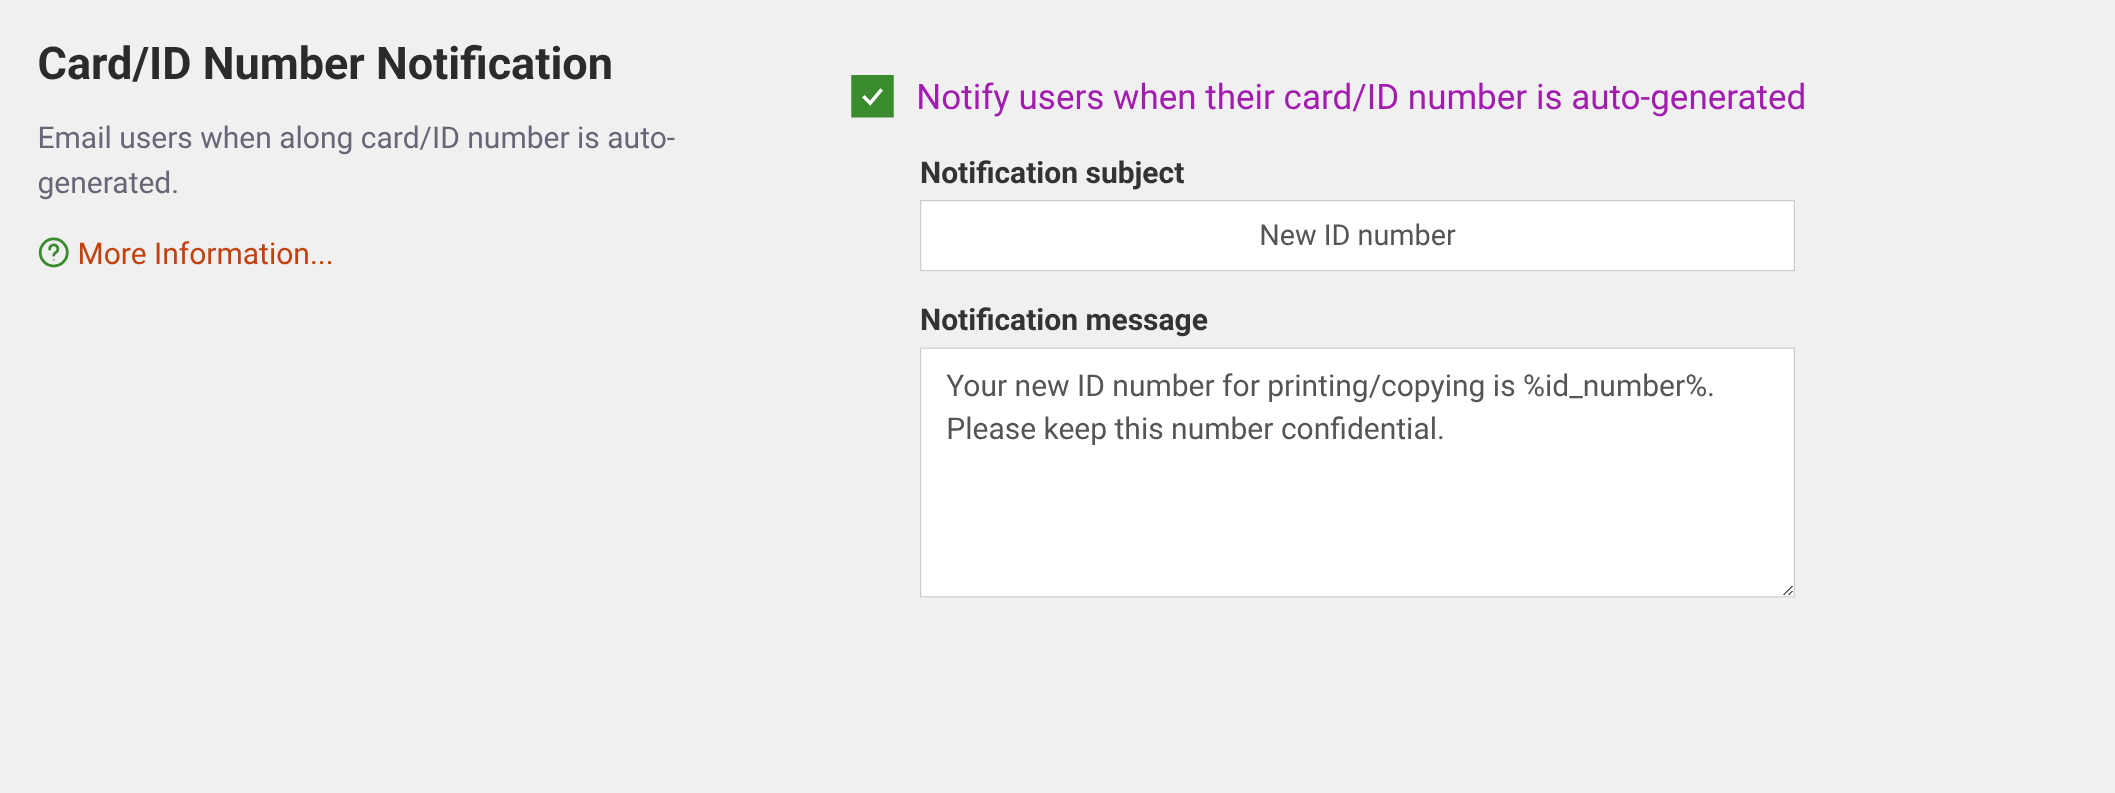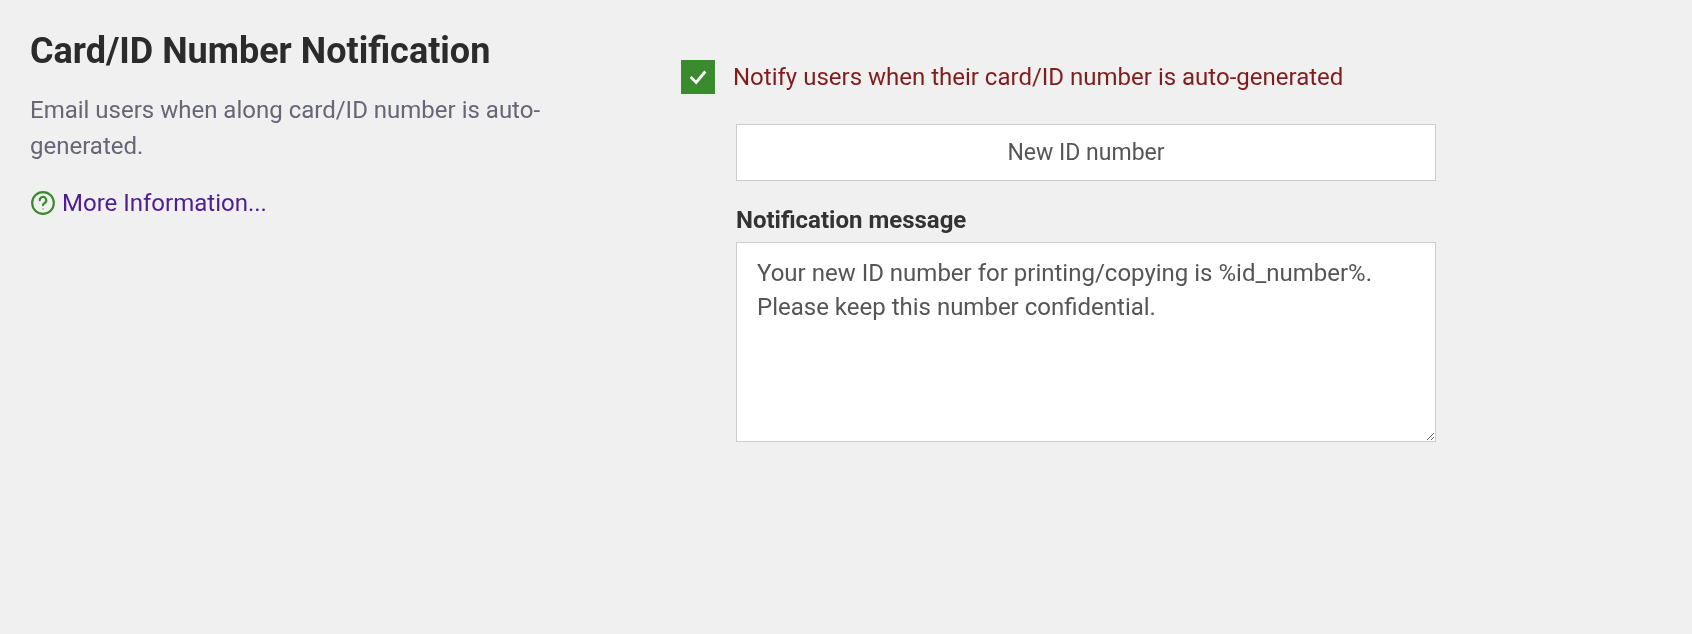--- a/index.html
+++ b/index.html
@@ -32,23 +32,22 @@
       margin-bottom: 20px;
     }
     .section-desc {
       font-size: 24px;
       color: #667;
       line-height: 1.5;
       margin-bottom: 25px;
     }
     .more-info {
       display: inline-flex;
-      align-items: center;
       gap: 6px;
-      color: #4c1d95;
+      color: #c2410c;
       font-size: 24px;
       text-decoration: none;
       cursor: pointer;
     }
     .more-info svg {
       width: 26px;
       height: 26px;
       stroke: #3a8a2e;
       fill: none;
     }
@@ -69,22 +68,22 @@
       flex-shrink: 0;
     }
     .checkbox svg {
       width: 22px;
       height: 22px;
       stroke: #fff;
       stroke-width: 3;
       fill: none;
     }
     .checkbox-label {
-      font-size: 24px;
-      color: #7f1d1d;
+      font-size: 28px;
+      color: #a21caf;
     }
     .form-group {
       margin-left: 55px;
       margin-bottom: 25px;
     }
     .form-label {
       display: block;
       font-size: 24px;
       font-weight: 700;
       color: #333;
@@ -142,20 +141,21 @@
     <div class="checkbox-row">
       <div class="checkbox">
         <svg viewBox="0 0 24 24">
           <polyline points="4 12 10 18 20 6"></polyline>
         </svg>
       </div>
       <span class="checkbox-label">Notify users when their card/ID number is auto-generated</span>
     </div>
 
     <div class="form-group">
+      <label class="form-label">Notification subject</label>
       <input type="text" class="text-input" value="New ID number" style="">
     </div>
 
     <div class="form-group" style="margin-bottom:10px;">
       <label class="form-label">Notification message</label>
       <textarea class="textarea-input" style="">Your new ID number for printing/copying is %id_number%. Please keep this number confidential.</textarea>
     </div>
 
   </div>
 </div>

